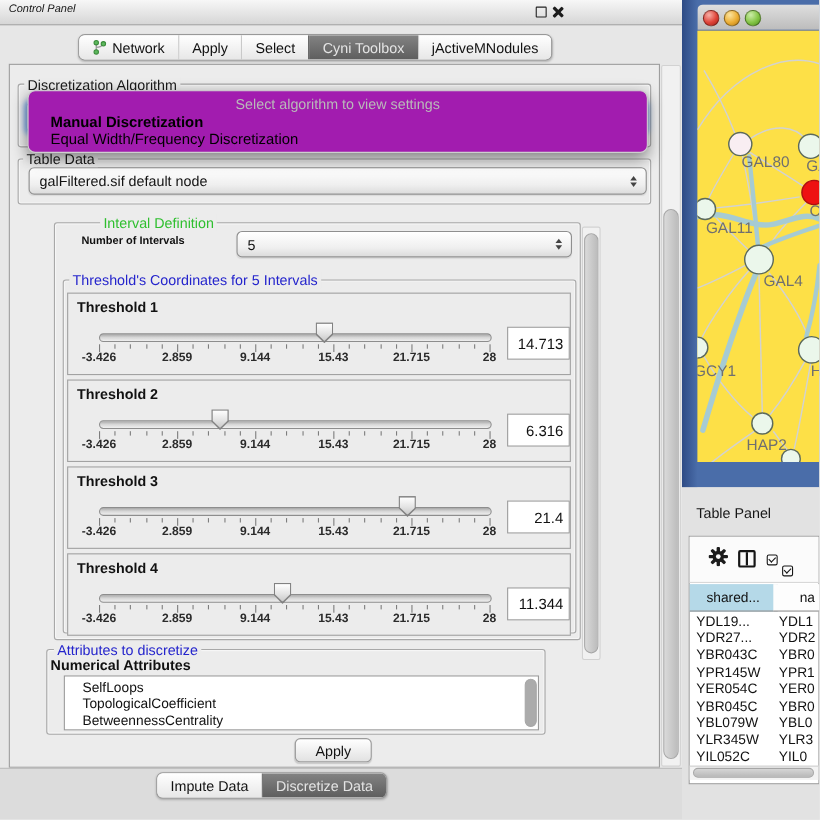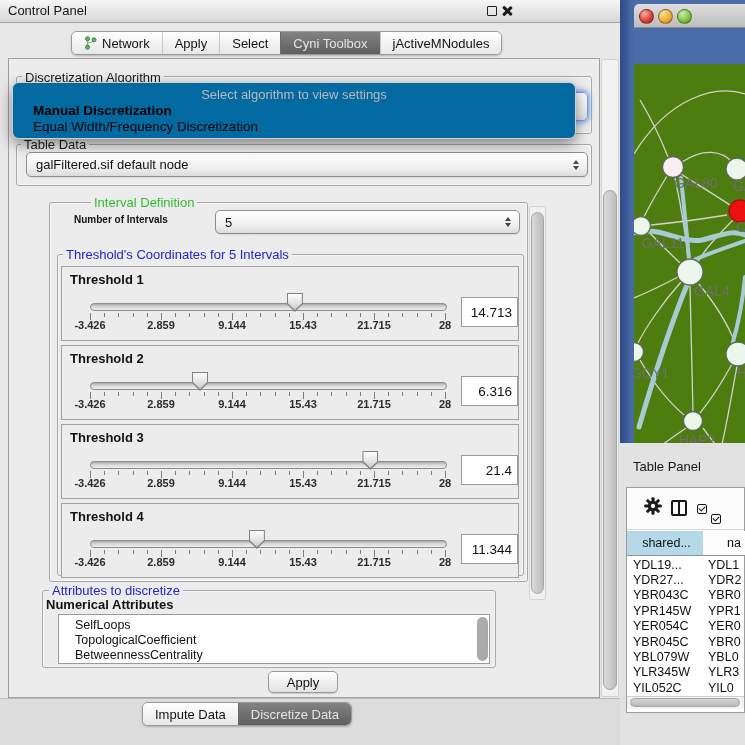--- a/index.html
+++ b/index.html
@@ -1,39 +1,39 @@
 <!DOCTYPE html>
 <html><head>
 <meta charset="utf-8">
 <style>
   html,body{margin:0;padding:0;background:#e4e4e4;font-family:"Liberation Sans",sans-serif;}
   #root{position:relative;width:745px;height:745px;overflow:hidden;background:#e4e4e4;}
   .abs{position:absolute;box-sizing:border-box;}
   
   .cpbg{left:0;top:0;width:620px;height:745px;background:#e7e7e7;}
   .titlebar{left:0;top:0;width:620px;height:23px;background:linear-gradient(#f7f7f7,#d6d6d6);border-bottom:1px solid #a3a3a3;}
-  .titlebar .ttext{position:absolute;left:8px;top:3px;font-size:13px;color:#161616;}
+  .titlebar .ttext{position:absolute;left:8px;top:3px;font-size:10px;color:#161616;font-style:italic;}
   .floatbtn{left:487px;top:6px;width:10px;height:10px;border:1.6px solid #222;border-radius:1px;}
   .xicon{left:501px;top:5px;width:12px;height:12px;}
   .xicon::before,.xicon::after{content:"";position:absolute;left:5px;top:0;width:2.6px;height:12px;background:#1d1d1d;border-radius:1px;}
   .xicon::before{transform:rotate(45deg);} .xicon::after{transform:rotate(-45deg);}
   .seg{display:flex;position:absolute;border:1px solid #999;border-radius:6px;background:#fff;box-shadow:0 1px 2px rgba(0,0,0,.22);overflow:hidden;}
   .seg-item{display:flex;align-items:center;gap:5px;padding:0 12px;height:22px;font-size:13px;background:linear-gradient(#ffffff,#e7e7e7);border-left:1px solid #c9c9c9;color:#111;white-space:nowrap;}
   .seg-item:first-child{border-left:none;}
   .seg-item.selected{background:linear-gradient(#838383,#5e5e5e);color:#e4e4e4;border-left-color:#6a6a6a;}
   .mainpanel{left:8px;top:58px;width:592px;height:640px;background:#ececec;border:1px solid #9e9e9e;}
   .gbox{border:1px solid #a8a8a8;border-radius:3px;box-shadow:inset 0 0 0 1px rgba(255,255,255,.55);}
   .glabel{position:absolute;font-size:13px;background:#ececec;padding:0 3px;z-index:2;white-space:nowrap;}
   .green{color:#2fbf2f;} .blue{color:#2424cc;} .dark{color:#1a1a1a;}
   .combo{position:absolute;display:flex;align-items:center;background:linear-gradient(#ffffff,#efefef 65%,#dcdcdc);border:1px solid #8f8f8f;border-radius:5px;font-size:13px;padding-left:9px;box-shadow:inset 0 1px 0 #fff,0 1px 1px rgba(0,0,0,.08);box-sizing:border-box;color:#111;}
   .spin{margin-left:auto;display:flex;flex-direction:column;gap:2px;align-items:center;padding-right:8px;}
   .tu{width:0;height:0;border-left:3.5px solid transparent;border-right:3.5px solid transparent;border-bottom:4.5px solid #444;}
   .tdn{width:0;height:0;border-left:3.5px solid transparent;border-right:3.5px solid transparent;border-top:4.5px solid #444;}
   #alg-combo{left:24px;top:92px;width:564px;height:29px;z-index:5;border:1px solid #6f9fe8;box-shadow:0 0 5px 2px rgba(90,150,235,.75),inset 0 1px 0 #fff;}
-  #popup{position:absolute;left:12px;top:82px;width:564px;height:57px;background:#0369a1;border:1px solid #cfcfcf;border-radius:7px;box-shadow:0 5px 14px rgba(0,0,0,.45);z-index:30;padding-top:3px;box-sizing:border-box;}
+  #popup{position:absolute;left:25px;top:82px;width:564px;height:57px;background:#a21caf;border:1px solid #cfcfcf;border-radius:7px;box-shadow:0 5px 14px rgba(0,0,0,.45);z-index:30;padding-top:3px;box-sizing:border-box;}
   .pop-placeholder{text-align:center;color:#b9b9b9;font-size:13px;height:17px;line-height:17px;}
   .pop-item{font-size:13.5px;height:16px;line-height:16px;padding-left:20px;color:#000;}
   .pop-item.bold{font-weight:700;}
   
   #thresholds{position:absolute;left:61px;top:266px;display:flex;flex-direction:column;gap:4px;}
   .tpanel{position:relative;width:456px;height:73px;border:1px solid #a2a2a2;background:#ececec;}
   .tptitle{position:absolute;left:8px;top:5px;font-weight:700;font-size:13px;color:#111;}
   .strack{position:absolute;left:28px;top:36px;width:355px;height:6px;border:1px solid #8d8d8d;border-radius:4px;background:linear-gradient(#a9a9a9,#d6d6d6 45%,#efefef);}
   .sticks{position:absolute;left:0;top:0;width:100%;height:100%;}
   .sticks i{position:absolute;top:46px;width:1px;background:#7d7d7d;}
@@ -47,21 +47,21 @@
   
   #attr-list{left:58px;top:614px;width:432px;height:50px;background:#fff;border:1px solid #9a9a9a;overflow:hidden;padding-top:3px;}
   .attr-item{font-size:12.5px;height:15px;line-height:15px;padding-left:16px;color:#111;}
   .btn{display:flex;align-items:center;justify-content:center;border:1px solid #9a9a9a;border-radius:5px;background:linear-gradient(#ffffff,#e2e2e2);font-size:13px;box-shadow:0 1px 1px rgba(0,0,0,.15);color:#111;}
   .cpbottom{left:0;top:698px;width:620px;height:47px;background:#dcdcdc;border-top:1px solid #bdbdbd;}
   
   .netbg{left:620px;top:0;width:125px;height:443px;background:#4a6da9;}
   .netleft{left:620px;top:0;width:14px;height:443px;background:linear-gradient(90deg,#2e4b85,#4a6da9);}
   .nettitle{left:634px;top:4px;width:111px;height:24px;background:linear-gradient(#dfdfdf,#bcbcbc);border-bottom:1px solid #8e8e8e;border-top-left-radius:5px;}
   .light{position:absolute;top:5px;width:13px;height:13px;border-radius:50%;border:1px solid rgba(0,0,0,.35);}
-  .netcanvas{left:634px;top:28px;width:111px;height:392px;background:#4d7c0f;overflow:hidden;margin-top:36px;}
+  .netcanvas{left:634px;top:28px;width:111px;height:392px;background:#fde047;overflow:hidden;}
   
   .serb{left:620px;top:443px;width:125px;height:302px;background:#e2e2e2;}
   .tp-title{left:633px;top:459px;font-size:13px;color:#161616;}
   #twin{left:626px;top:487px;width:119px;height:226px;background:#fff;border:1px solid #9c9c9c;}
   #ttoolbar{left:627px;top:488px;width:117px;height:42px;background:#fbfbfb;border-bottom:1px solid #d8d8d8;}
   .split{left:671px;top:500px;width:16px;height:16px;border:2px solid #161616;border-radius:2px;}
   .split::after{content:"";position:absolute;left:50%;top:0;bottom:0;width:2px;background:#161616;transform:translateX(-1px);}
   .cb{width:10px;height:10px;border:1.6px solid #161616;border-radius:2px;position:relative;}
   .cb::after{content:"";position:absolute;left:1.4px;top:1px;width:5px;height:3px;border-left:1.6px solid #161616;border-bottom:1.6px solid #161616;transform:rotate(-45deg);}
   .hcell{display:flex;align-items:center;font-size:12.5px;color:#111;}

